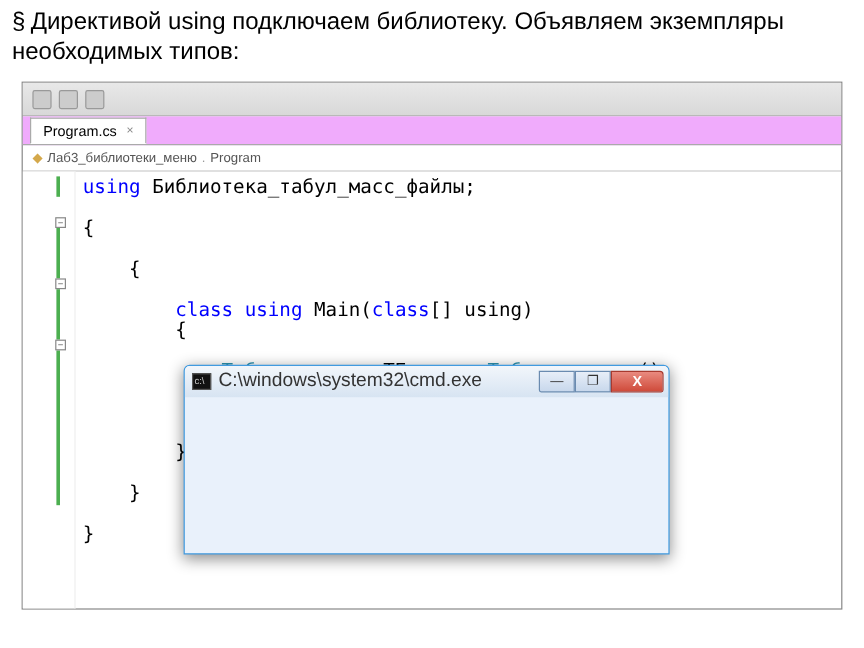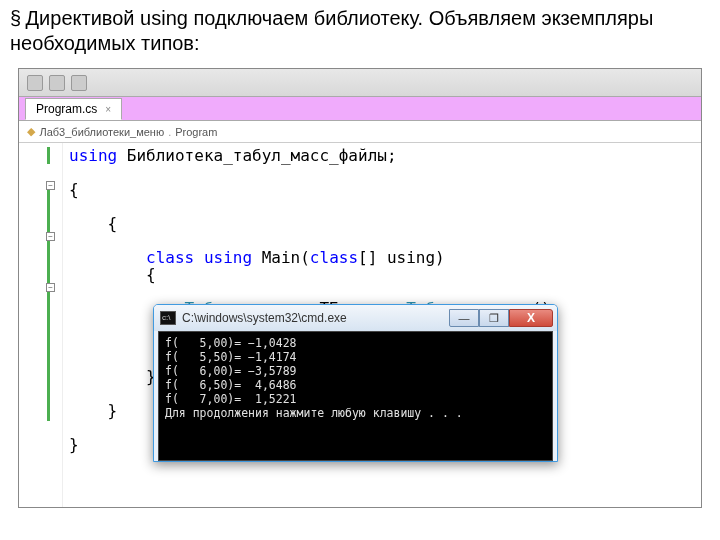--- a/index.html
+++ b/index.html
@@ -21,21 +21,21 @@
   .ol-minus { position: absolute; width: 9px; height: 9px; border: 1px solid #888; font-size: 8px; line-height: 7px; text-align: center; color: #555; background: #fff; }
   .greenbar { position: absolute; width: 3px; background: #4caf50; left: 28px; }
   .code { font-family: Consolas, monospace; font-size: 16px; padding: 4px 0 0 6px; line-height: 17px; flex: 1; position: relative; }
   .ln { white-space: pre; }
   .kw { color: #0000ff; }
   .cls { color: #2b91af; }
   .txt { color: #000; }
   .cmd-window { position: absolute; left: 153px; top: 304px; width: 405px; height: 158px; border: 1px solid #409ae0; border-radius: 5px 5px 0 0; box-shadow: 0 3px 12px rgba(0,0,0,0.45); background: #e9f1fb; overflow: hidden; }
   .cmd-titlebar { height: 26px; background: linear-gradient(#f2f6fb,#d7e4f2); display: flex; align-items: center; padding: 0 4px 0 6px; gap: 6px; }
   .cmd-ticon { width: 16px; height: 14px; background: #111; border: 1px solid #555; position: relative; font-size: 8px; color: #ccc; line-height: 12px; text-align: left; padding-left: 1px; }
-  .cmd-title { font-size: 12px; color: #333; flex: 1; }
+  .cmd-title { font-size: 16px; color: #333; flex: 1; }
   .win-btns { display: flex; gap: 0; }
   .win-btn { width: 30px; height: 18px; border: 1px solid #6a8bb0; background: linear-gradient(#e7eef8,#c8d8ec); font-size: 11px; text-align: center; line-height: 16px; color: #333; }
   .win-btn:first-child { border-radius: 0 0 0 2px; }
   .win-close { width: 44px; background: linear-gradient(#e98a7f,#cf4b3b); color: #fff; border-color: #a83a2f; border-radius: 0 3px 2px 0; font-size: 12px; font-weight: bold; }
   .cmd-body { background: #000; color: #e0e0e0; font-family: "Lucida Console", Consolas, monospace; font-size: 11.5px; padding: 4px 6px; height: calc(100% - 26px); white-space: pre; line-height: 14px; border: 1px solid #444; margin: 0 4px 4px 4px; }
 </style>
 </head>
 <body>
 
 <div class="slide-text">
@@ -97,19 +97,13 @@
 <div class="cmd-window">
   <div class="cmd-titlebar">
     <div class="cmd-ticon">c:\</div>
     <div class="cmd-title">C:\windows\system32\cmd.exe</div>
     <div class="win-btns">
       <div class="win-btn">—</div>
       <div class="win-btn">❐</div>
       <div class="win-btn win-close">X</div>
     </div>
   </div>
-  <div class="cmd-body"><span>f(   5,00)= −1,0428</span>
-<span>f(   5,50)= −1,4174</span>
-<span>f(   6,00)= −3,5789</span>
-<span>f(   6,50)=  4,6486</span>
-<span>f(   7,00)=  1,5221</span>
-<span>Для продолжения нажмите любую клавишу . . .</span></div>
 </div>
 
 </body></html>

